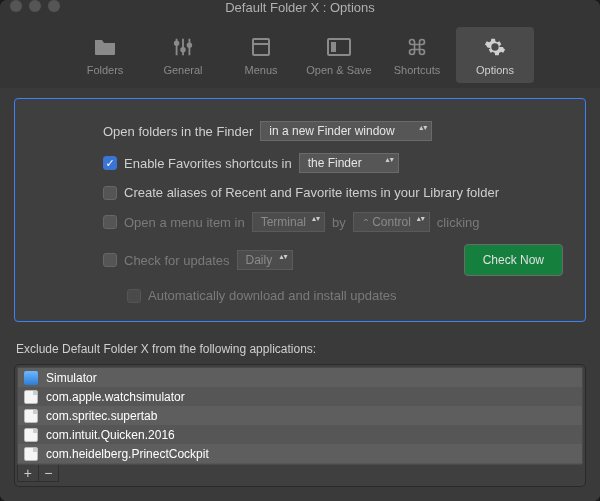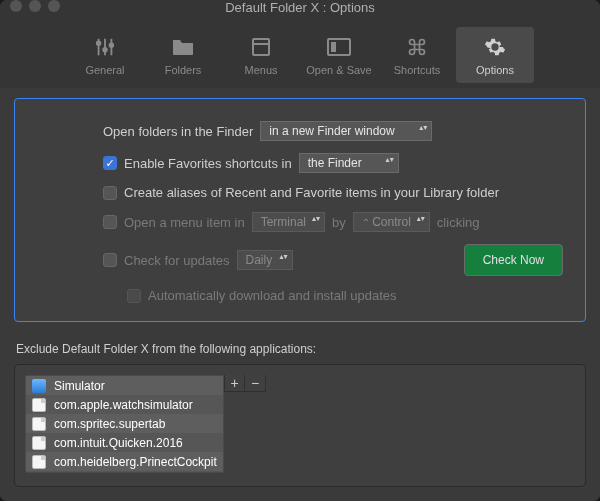--- a/index.html
+++ b/index.html
@@ -155,24 +155,24 @@
 }
 .exclude-label {
   font-size: 12px;
   color: #cfcfcf;
   margin: 4px 0 8px 2px;
 }
 .listwrap {
   border: 1px solid #2a2a2a;
   background: #3f3f3f;
   border-radius: 5px;
-  padding: 10px;
+  padding: 2px;
   flex: 1;
   display:flex;
-  flex-direction:row;
+  flex-direction:column;
 }
 .listbox {
   background: #565656;
   border: 1px solid #4a4a4a;
   border-radius: 2px;
   height: 98px;
   overflow: hidden;
 }
 .listrow {
   display: flex;
@@ -221,41 +221,41 @@
       <span></span>
       <span></span>
       <span></span>
     </div>
     <div class="title">Default Folder X : Options</div>
   </div>
 
   <div class="toolbar">
     <div class="tb-item">
       <div class="ic">
+        <svg width="24" height="20" viewBox="0 0 24 20">
+            <path d="M2 3h7l2 3h11v11a1 1 0 0 1-1 1H3a1 1 0 0 1-1-1z" fill="#8a8a8a"></path>
+          </svg>
+      </div>
+      <div class="tb-label">Folders</div>
+    </div>
+    <div class="tb-item">
+      <div class="ic">
         <svg width="22" height="22" viewBox="0 0 24 24" fill="none" stroke="#8a8a8a" stroke-width="2">
             <line x1="5" y1="3" x2="5" y2="21"></line>
             <line x1="12" y1="3" x2="12" y2="21"></line>
             <line x1="19" y1="3" x2="19" y2="21"></line>
             <circle cx="5" cy="8" r="2" fill="#8a8a8a"></circle>
             <circle cx="12" cy="15" r="2" fill="#8a8a8a"></circle>
             <circle cx="19" cy="10" r="2" fill="#8a8a8a"></circle>
           </svg>
       </div>
       <div class="tb-label">General</div>
     </div>
     <div class="tb-item">
       <div class="ic">
-        <svg width="24" height="20" viewBox="0 0 24 20">
-            <path d="M2 3h7l2 3h11v11a1 1 0 0 1-1 1H3a1 1 0 0 1-1-1z" fill="#8a8a8a"></path>
-          </svg>
-      </div>
-      <div class="tb-label">Folders</div>
-    </div>
-    <div class="tb-item">
-      <div class="ic">
         <svg width="20" height="20" viewBox="0 0 20 20" fill="none" stroke="#8a8a8a" stroke-width="2">
             <rect x="2" y="2" width="16" height="16" rx="1"></rect>
             <line x1="2" y1="7" x2="18" y2="7"></line>
           </svg>
       </div>
       <div class="tb-label">Menus</div>
     </div>
     <div class="tb-item">
       <div class="ic">
         <svg width="24" height="18" viewBox="0 0 24 18" fill="none" stroke="#8a8a8a" stroke-width="2">

